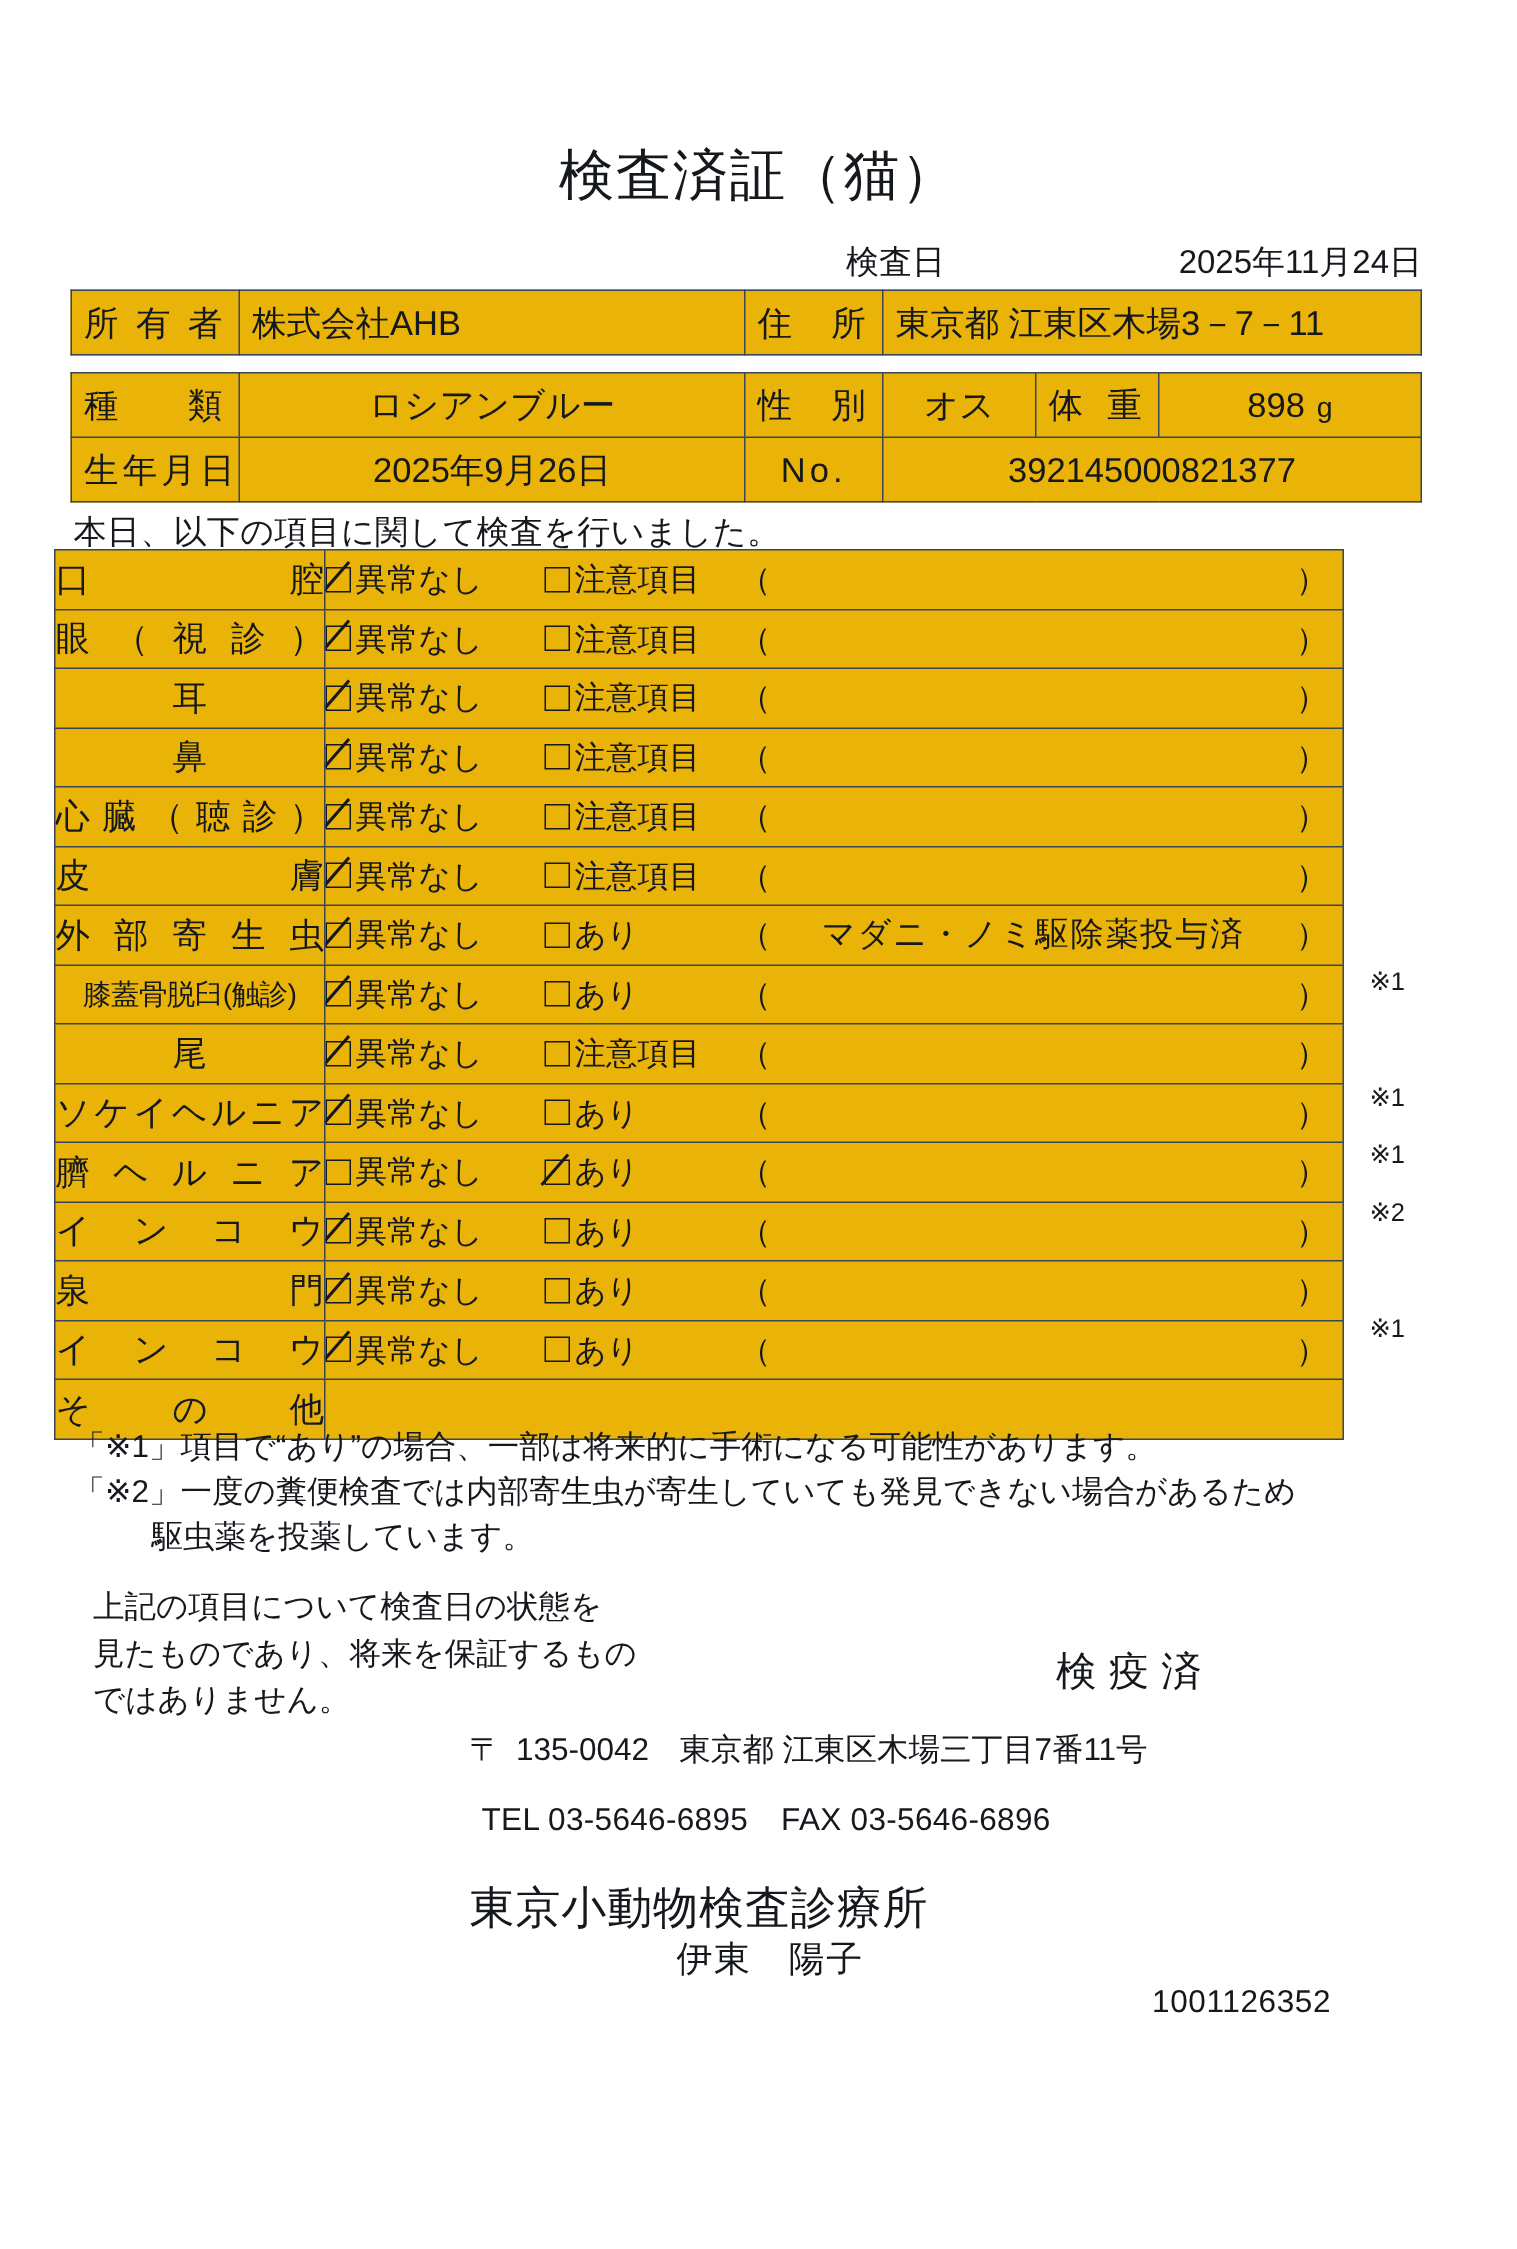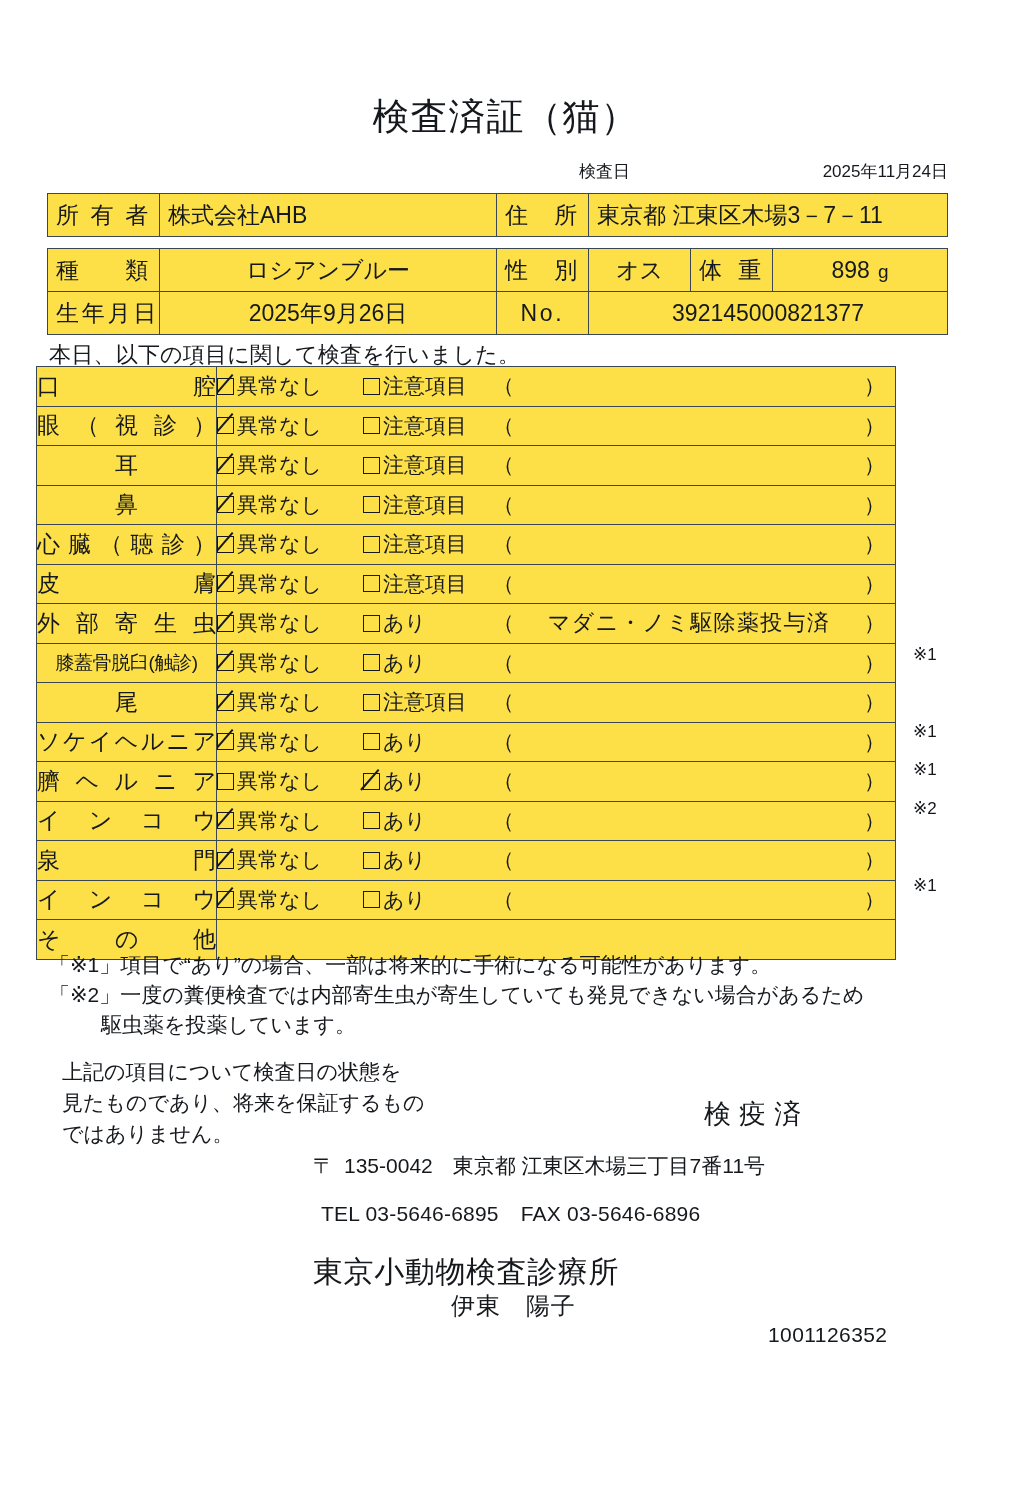--- a/index.html
+++ b/index.html
@@ -37,37 +37,37 @@
 
   
   .examline {
     position: absolute;
     top: 160px;
     left: 0;
     width: 948px;
     display: flex;
     justify-content: flex-end;
     align-items: baseline;
-    font-size: 17px;
+    font-size: 22px;
     color: #15181c;
   }
   .examline .exam-label {
     margin-right: 132px;
   }
   .examline .exam-date {
     min-width: 186px;
     text-align: right;
   }
 
   
   .tbl {
     position: absolute;
     border-collapse: collapse;
     table-layout: fixed;
-    background: #fde047;
+    background: #eab308;
   }
   .tbl td {
     border: 1.3px solid #3a4654;
     padding: 0 8px;
     font-size: 23px;
     color: #15181c;
     vertical-align: middle;
     white-space: nowrap;
     overflow: hidden;
   }

